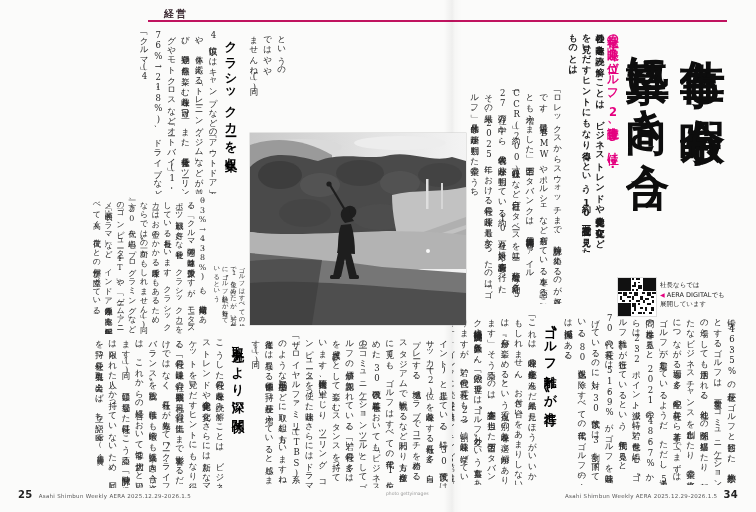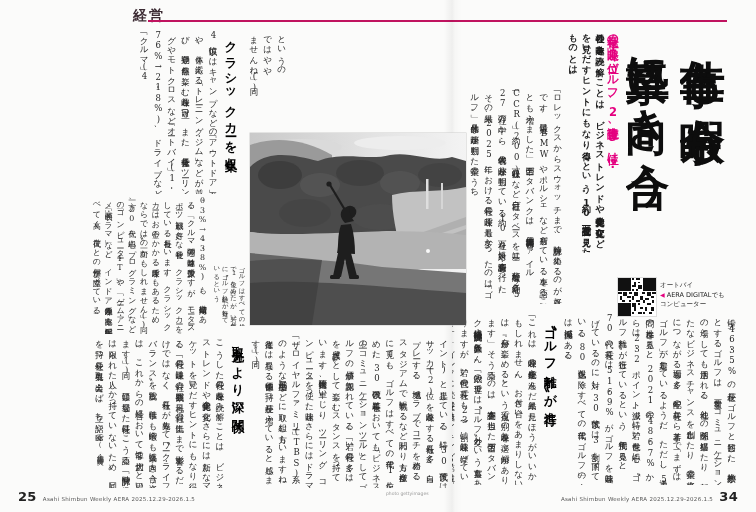--- a/index.html
+++ b/index.html
@@ -1,22 +1,22 @@
 <!DOCTYPE html>
 <html><head>
 <meta charset="utf-8">
 <style>
   html,body{margin:0;padding:0;}
   body{width:756px;height:512px;position:relative;background:#fbfbfa;overflow:hidden;
        font-family:"DejaVu Serif",serif;color:#2a2a2a;}
   .abs{position:absolute;}
   .v{writing-mode:vertical-rl;text-orientation:upright;overflow:hidden;letter-spacing:0.5px;}
   
-  .section-label{font-family:Liberation Serif, serif;font-weight:bold;font-size:14px;color:#3c2b33;
-                 left:133px;top:7px;letter-spacing:2px;}
+  .section-label{font-family:Liberation Serif, serif;font-weight:bold;font-size:10px;color:#3c2b33;
+                 left:164px;top:7px;letter-spacing:2px;}
   .section-rule{left:148px;top:20px;width:579px;height:2px;background:#c0135f;}
   
   .hl{font-family:"DejaVu Sans",sans-serif;font-weight:900;color:#0d0d0d;line-height:1.0;}
   .hl1{left:680px;top:24px;font-size:46px;height:292px;letter-spacing:2px;}
   .hl2{left:626px;top:24px;font-size:44px;height:322px;letter-spacing:1px;}
   .subtitle{left:605px;top:27px;font-size:11.5px;font-weight:900;height:266px;
             font-family:"DejaVu Sans",sans-serif;color:#e4007f;letter-spacing:0px;}
   .lead{left:565px;top:27px;width:41px;height:226px;font-size:9px;line-height:13.5px;
         font-family:"DejaVu Sans",sans-serif;font-weight:bold;color:#1c1c1c;letter-spacing:0.4px;}
   
@@ -38,21 +38,21 @@
                  font-family:"DejaVu Sans",sans-serif;color:#333;letter-spacing:0px;}
   
   .qr{left:617px;top:277px;width:38px;height:38px;background:#fff;border:1px solid #ddd;}
   .qr-caption{left:660px;top:281px;width:70px;font-size:6.5px;line-height:9px;
               font-family:"DejaVu Sans",sans-serif;color:#222;}
   .qr-arrow{color:#e4007f;font-size:6px;}
   
   .footer{font-family:"DejaVu Sans",sans-serif;font-size:5.5px;color:#555;letter-spacing:0.3px;}
   .footer-left{left:18px;top:489px;}
   .footer-right{left:430px;top:489px;width:308px;text-align:right;}
-  .pageno{font-weight:bold;font-size:13px;color:#222;}
+  .pageno{font-weight:bold;font-size:10px;color:#222;}
   .photo-credit{left:386px;top:491px;font-family:"DejaVu Sans",sans-serif;font-size:4.5px;color:#999;}
   .gutter{left:444px;top:0;width:18px;height:512px;
           background:linear-gradient(90deg,rgba(0,0,0,0) 0%,rgba(0,0,0,0.05) 45%,rgba(0,0,0,0.02) 60%,rgba(0,0,0,0) 100%);}
 </style>
 </head>
 <body>
 
 <div class="abs section-label">経営</div>
 <div class="abs section-rule"></div>
 <div class="abs gutter"></div>
@@ -105,23 +105,23 @@
         <rect x="15" y="16" width="1" height="2"></rect>
       <rect x="18" y="16" width="2" height="2"></rect>
         <rect x="8" y="19" width="1" height="1"></rect>
         <rect x="11" y="19" width="2" height="1"></rect>
       <rect x="14" y="19" width="1" height="1"></rect>
         <rect x="17" y="19" width="2" height="1"></rect>
     </g>
   </svg>
 </div>
 <div class="abs qr-caption">
-  <div>オートバイ</div>
+  <div>社長ならでは</div>
   <div><span class="qr-arrow">◀</span> <span>AERA DIGITALでも</span></div>
-  <div>コンピューター</div>
+  <div>展開しています</div>
 </div>
 
 <div class="abs v body-txt rlow">
   <span>実に46・35%の社長がゴルフと回答した。約半数が趣味とするゴルフは、重要なコミュニケーションの場としても活用される。他社との関係を構築したり、新たなビジネスチャンスを創出したり、企業の将来につながる場面も多く、年配の社長から若手まで「まずはゴルフ」が定着しているようだ。ただし、過去5年間の推移を見ると、2021年の48・67%からは2・32ポイント減少。特に若い世代を中心に、〝ゴルフ離れ〟が進行しているという。年代別で見ると、70代の社長では51・69%がゴルフを趣味に挙げているのに対し、30代以下では3割を下回っている。80代以上を除くすべての年代で「ゴルフ」の割合は減少傾向にある。</span>
   <span class="col-header">〝ゴルフ離れ〟が進行</span>
   <span>「これは、趣味の多様化が進んだ結果と見たほうがいいかもしれません。お付き合いをあまりしない方は、『自分が楽しめる』という視点で『別の趣味』を選ぶ傾向があります」 そう語るのは、本調査を担当した帝国データバンク情報統括部・調査役の飯島大介さん。「政治の世界では〝ゴルフ外交〟という言葉もありますが、若い世代の社長でも2〜3割は趣味に挙げています」 ゴルフに続く社長の趣味ランキング第2位は「読書」(12・19%)、第3位は「釣り」(8・63%)だった。過去5年で最も伸び率が高かったのは「サッカー」で、2・37%→2・92%(+0・55ポイント)。「野球」も4・75%→5・21%(+0・46ポ</span>
 </div>
 
 <div class="abs v body-txt l0">というの
 ではやや

